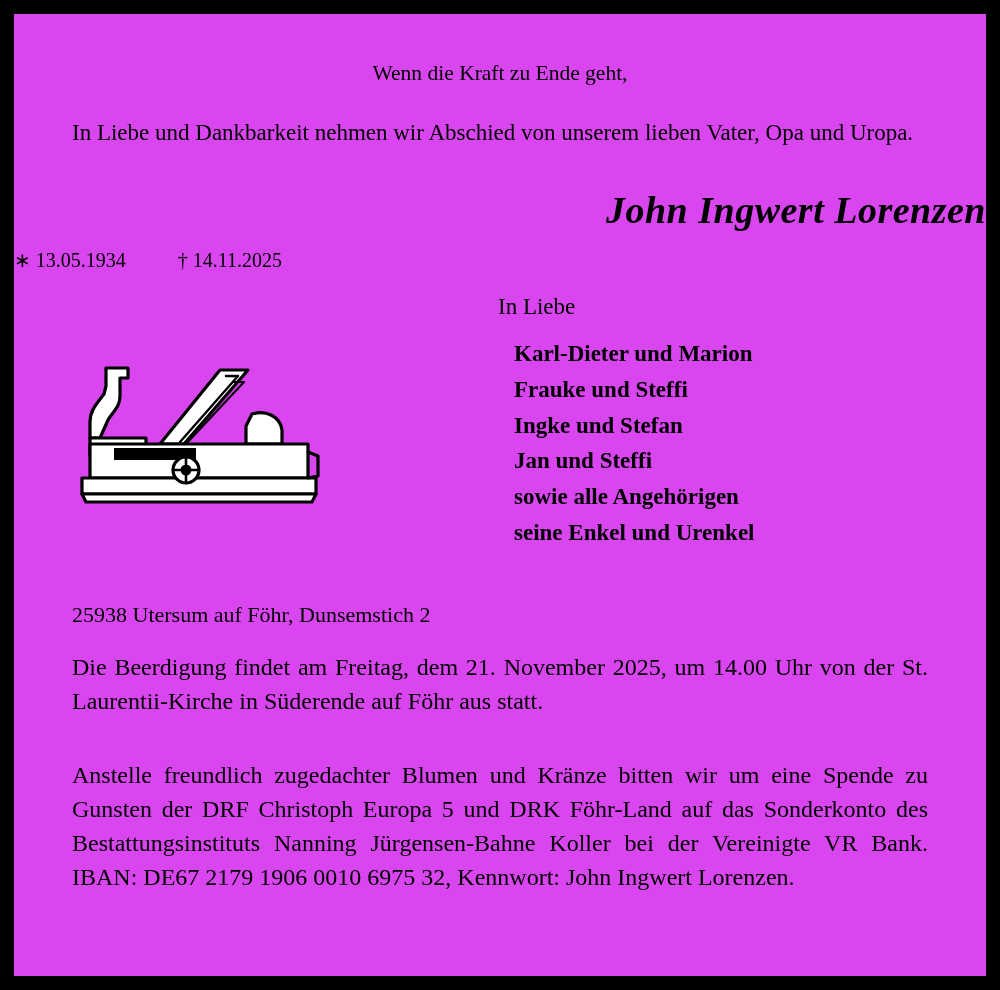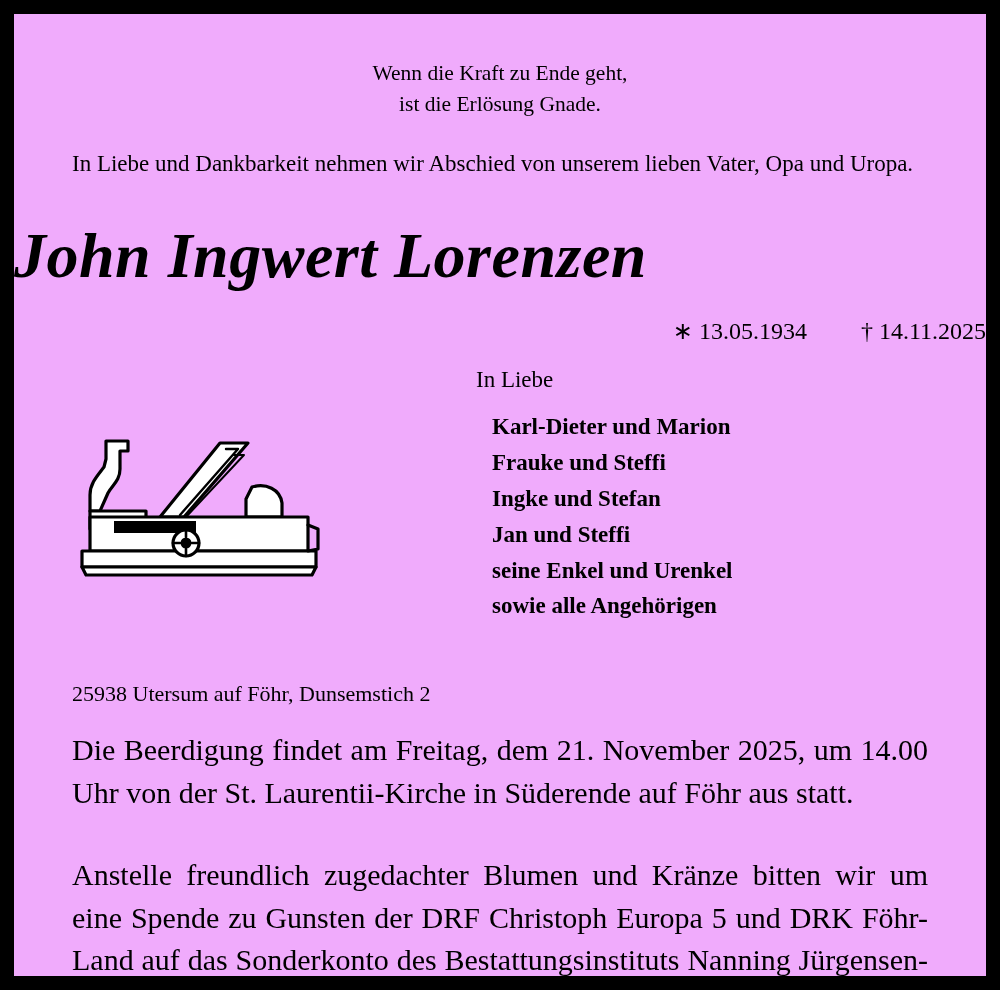--- a/index.html
+++ b/index.html
@@ -12,114 +12,113 @@
     height: 990px;
     overflow: hidden;
     font-family: "Liberation Serif", serif;
   }
   .obituary {
     position: absolute;
     left: 14px;
     top: 14px;
     width: 972px;
     height: 962px;
-    background: #f0abfc;
+    background: #d946ef;
     box-sizing: border-box;
     color: #000000;
   }
   .epitaph {
     text-align: center;
     font-size: 21.5px;
     line-height: 1.45;
     padding-top: 44px;
   }
   .epitaph div {
     white-space: nowrap;
   }
   .intro {
     font-size: 23px;
     line-height: 1.42;
     margin: 28px 58px 0 58px;
     text-align: justify;
     text-justify: inter-word;
   }
   .name {
-    text-align: left;
-    font-size: 64px;
+    text-align: right;
+    font-size: 38px;
     font-weight: bold;
     font-style: italic;
     letter-spacing: 0.5px;
     margin-top: 38px;
     font-family: "Liberation Serif", serif;
   }
   .dates {
-    text-align: right;
-    font-size: 24px;
-    margin-top: 24px;
+    text-align: left;
+    font-size: 20px;
+    margin-top: 16px;
   }
   .dates .sep {
     display: inline-block;
     width: 42px;
   }
   .middle {
     position: relative;
     margin-top: 22px;
     height: 290px;
   }
   .plane-wrap {
     position: absolute;
     left: 62px;
     top: 58px;
     width: 260px;
     height: 170px;
   }
   .family {
     position: absolute;
-    left: 462px;
+    left: 484px;
     top: 0;
     width: 460px;
   }
   .family .in-liebe {
     font-size: 23px;
     margin-bottom: 8px;
   }
   .family ul {
     list-style: none;
     margin: 16px;
     padding: 0;
   }
   .family li {
     font-size: 23px;
     font-weight: bold;
     line-height: 1.56;
   }
   .address {
     font-size: 22px;
-    margin: 6px 58px;
+    margin: 0 58px;
     padding-top: 18px;
   }
   .para {
-    font-size: 30px;
+    font-size: 24px;
     line-height: 1.42;
     margin: 22px 58px 0 58px;
     text-align: justify;
     text-justify: inter-word;
   }
   .para.last {
     margin-top: 40px;
   }
 </style>
 </head>
 <body>
 
 <div class="obituary">
 
   <div class="epitaph">
     <div>Wenn die Kraft zu Ende geht,</div>
-    <div>ist die Erlösung Gnade.</div>
   </div>
 
   <div class="intro">In Liebe und Dankbarkeit nehmen wir Abschied von unserem lieben Vater, Opa und Uropa.</div>
 
   <div class="name">John Ingwert Lorenzen</div>
 
   <div class="dates">
     <span>∗</span>
     <span>13.05.1934</span>
     <span class="sep"></span>
@@ -159,22 +158,22 @@
       </svg>
     </div>
 
     <div class="family">
       <div class="in-liebe">In Liebe</div>
       <ul>
         <li>Karl-Dieter und Marion</li>
         <li>Frauke und Steffi</li>
         <li>Ingke und Stefan</li>
         <li>Jan und Steffi</li>
+        <li>sowie alle Angehörigen</li>
         <li>seine Enkel und Urenkel</li>
-        <li>sowie alle Angehörigen</li>
       </ul>
     </div>
 
   </div>
 
   <div class="address">25938 Utersum auf Föhr, Dunsemstich 2</div>
 
   <div class="para">Die Beerdigung findet am Freitag, dem 21. November 2025, um 14.00 Uhr von der St. Laurentii-Kirche in Süderende auf Föhr aus statt.</div>
 
   <div class="para last">Anstelle freundlich zugedachter Blumen und Kränze bitten wir um eine Spende zu Gunsten der DRF Christoph Europa 5 und DRK Föhr-Land auf das Sonderkonto des Bestattungsinstituts Nanning Jürgensen-Bahne Koller bei der Vereinigte VR Bank. IBAN: DE67 2179 1906 0010 6975 32, Kennwort: John Ingwert Lorenzen.</div>

